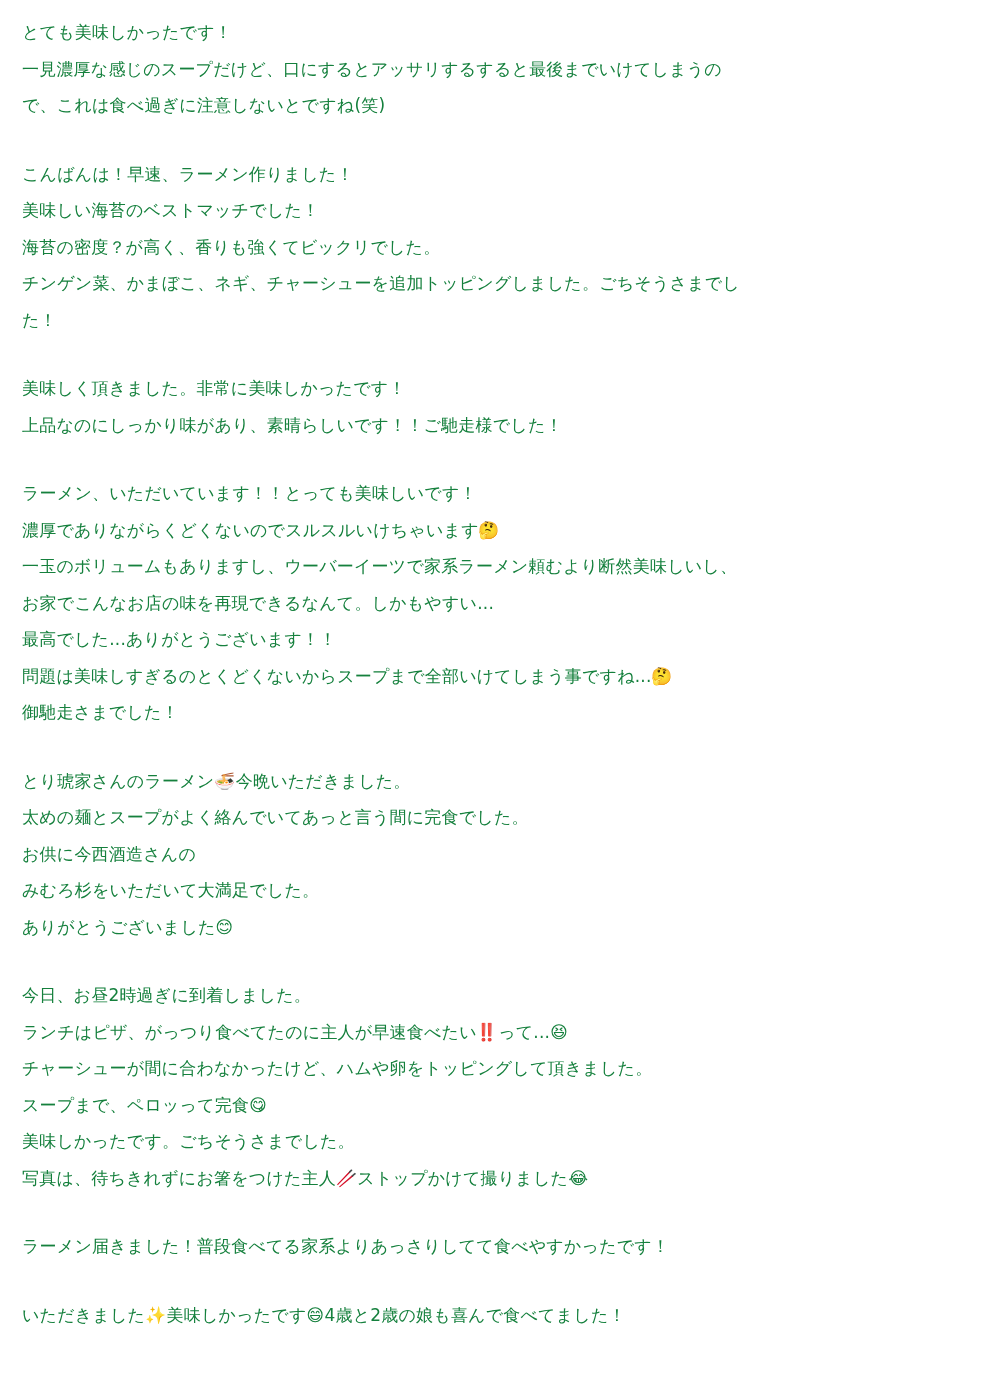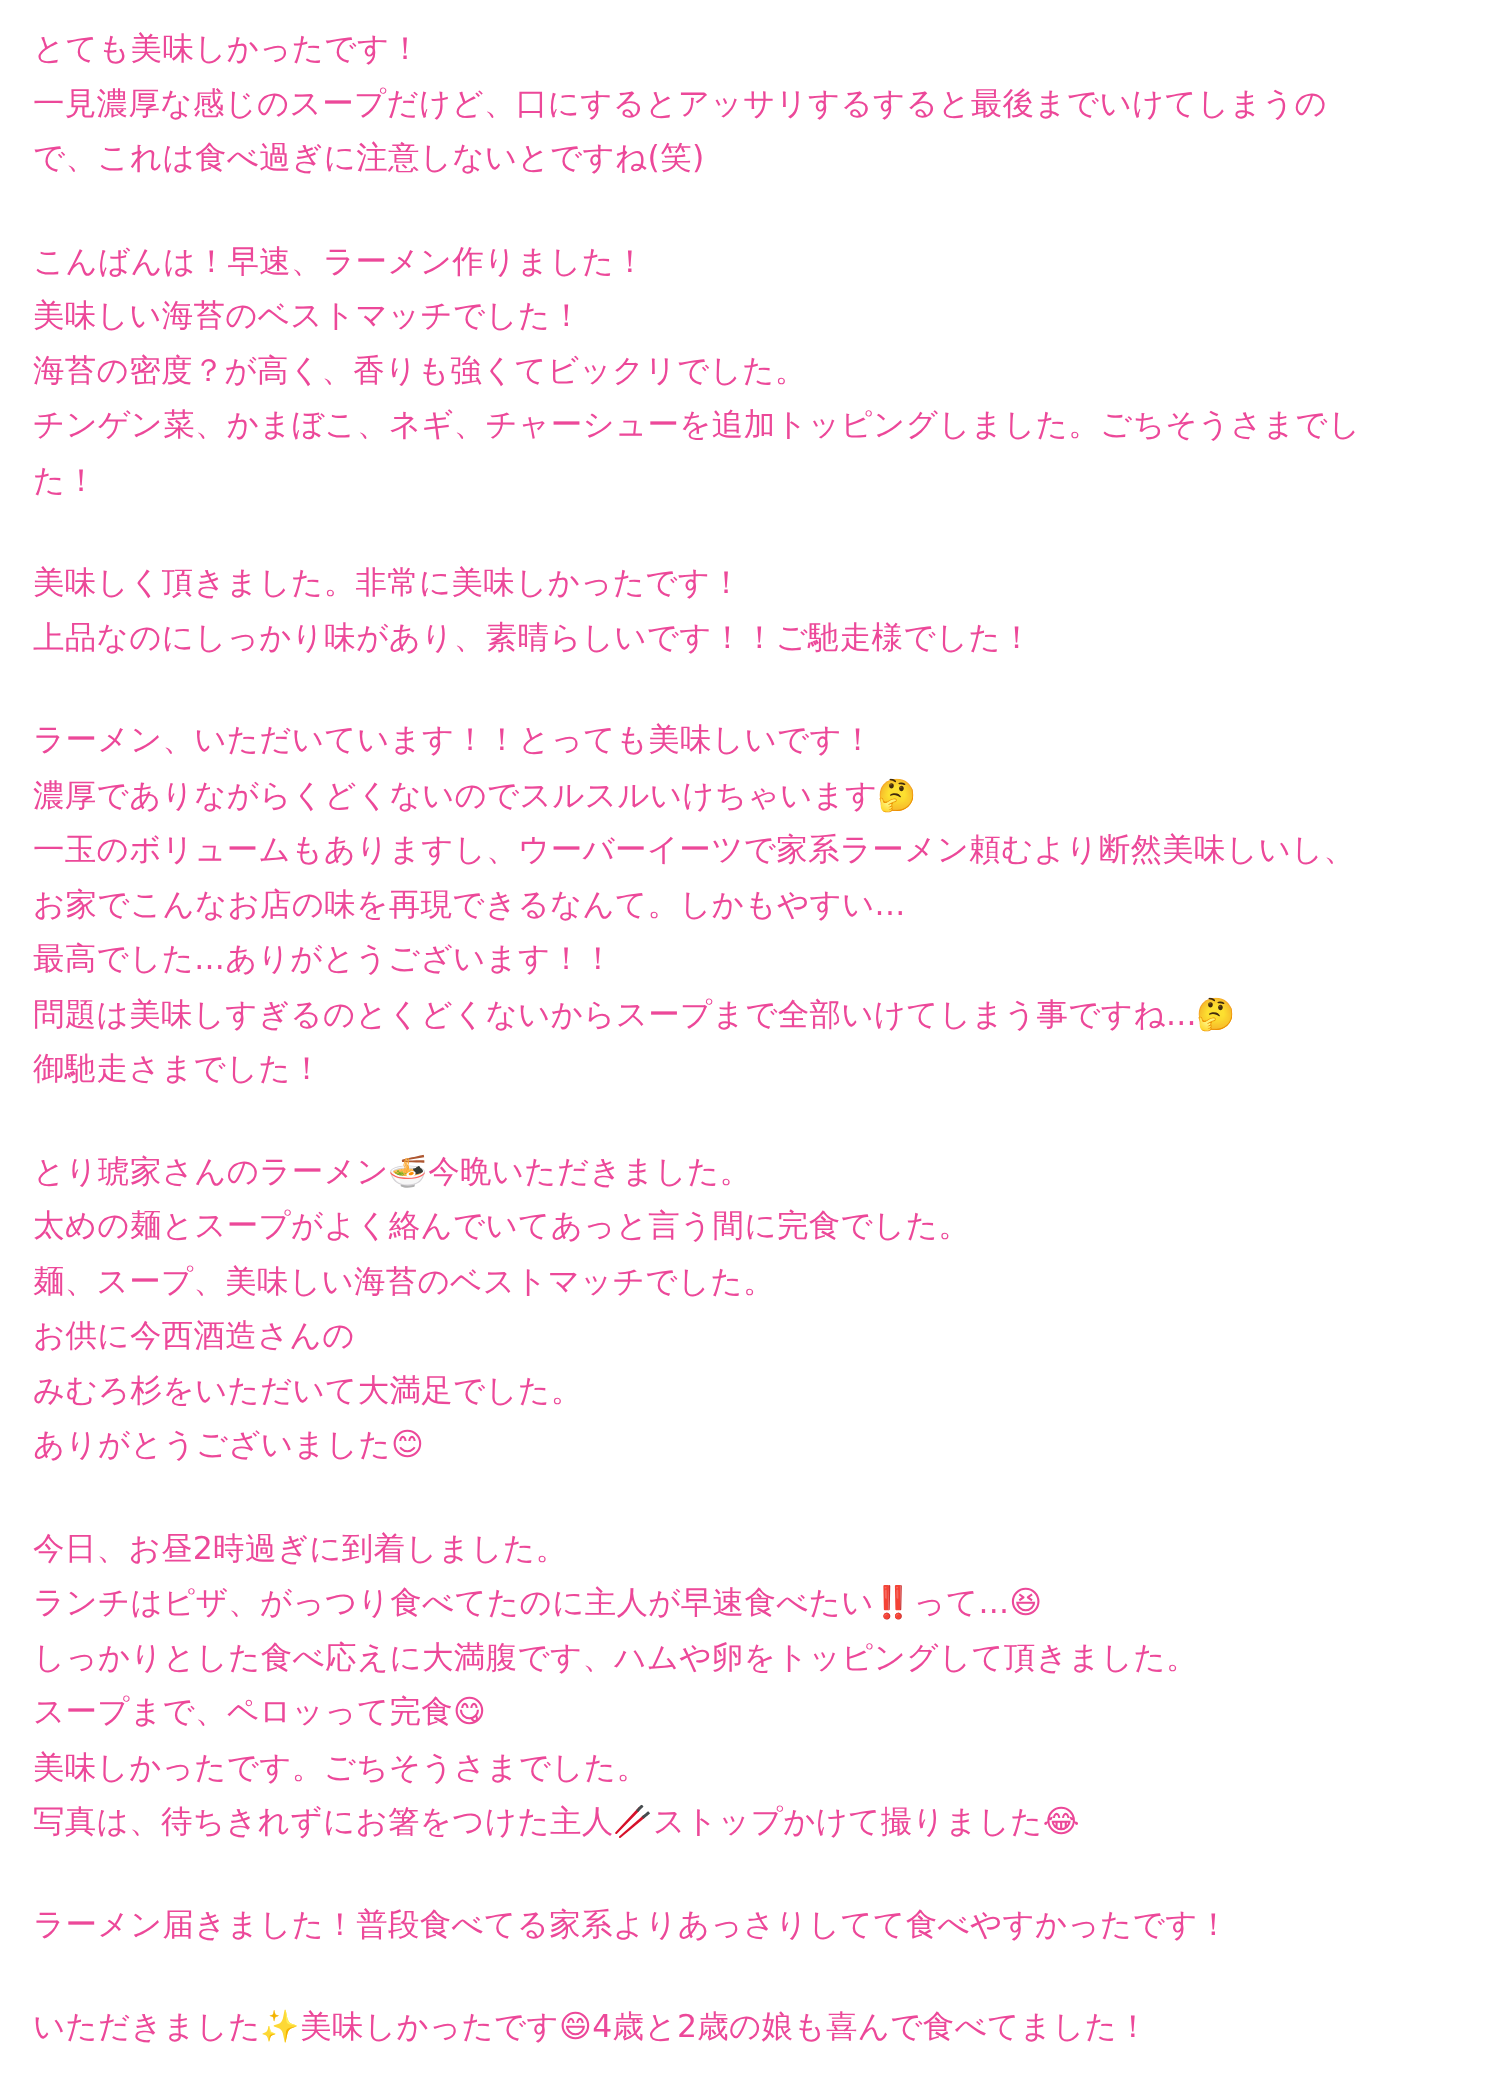--- a/index.html
+++ b/index.html
@@ -20,24 +20,24 @@
     padding: 14px 22px 10px 22px;
     background: #ffffff;
   }
   .review-block {
     margin: 0 0 32px 0;
   }
   .review-block:last-child {
     margin-bottom: 12px;
   }
   .line {
-    font-size: 21px;
+    font-size: 17px;
     line-height: 36.5px;
     letter-spacing: 0.2px;
-    color: #ec4899;
+    color: #15803d;
     white-space: pre-wrap;
     word-break: break-all;
     font-weight: 400;
   }
 </style>
 </head>
 <body>
 
 <div class="page">
 
@@ -66,30 +66,29 @@
     <div class="line">一玉のボリュームもありますし、ウーバーイーツで家系ラーメン頼むより断然美味しいし、</div>
     <div class="line">お家でこんなお店の味を再現できるなんて。しかもやすい...</div>
     <div class="line">最高でした...ありがとうございます！！</div>
     <div class="line">問題は美味しすぎるのとくどくないからスープまで全部いけてしまう事ですね...🤔</div>
     <div class="line">御馳走さまでした！</div>
   </div>
 
   <div class="review-block">
     <div class="line">とり琥家さんのラーメン🍜今晩いただきました。</div>
     <div class="line">太めの麺とスープがよく絡んでいてあっと言う間に完食でした。</div>
-    <div class="line">麺、スープ、美味しい海苔のベストマッチでした。</div>
     <div class="line">お供に今西酒造さんの</div>
     <div class="line">みむろ杉をいただいて大満足でした。</div>
     <div class="line">ありがとうございました😊</div>
   </div>
 
   <div class="review-block">
     <div class="line">今日、お昼2時過ぎに到着しました。</div>
     <div class="line">ランチはピザ、がっつり食べてたのに主人が早速食べたい‼️って...😆</div>
-    <div class="line">しっかりとした食べ応えに大満腹です、ハムや卵をトッピングして頂きました。</div>
+    <div class="line">チャーシューが間に合わなかったけど、ハムや卵をトッピングして頂きました。</div>
     <div class="line">スープまで、ペロッって完食😋</div>
     <div class="line">美味しかったです。ごちそうさまでした。</div>
     <div class="line">写真は、待ちきれずにお箸をつけた主人🥢ストップかけて撮りました😂</div>
   </div>
 
   <div class="review-block">
     <div class="line">ラーメン届きました！普段食べてる家系よりあっさりしてて食べやすかったです！</div>
   </div>
 
   <div class="review-block">

